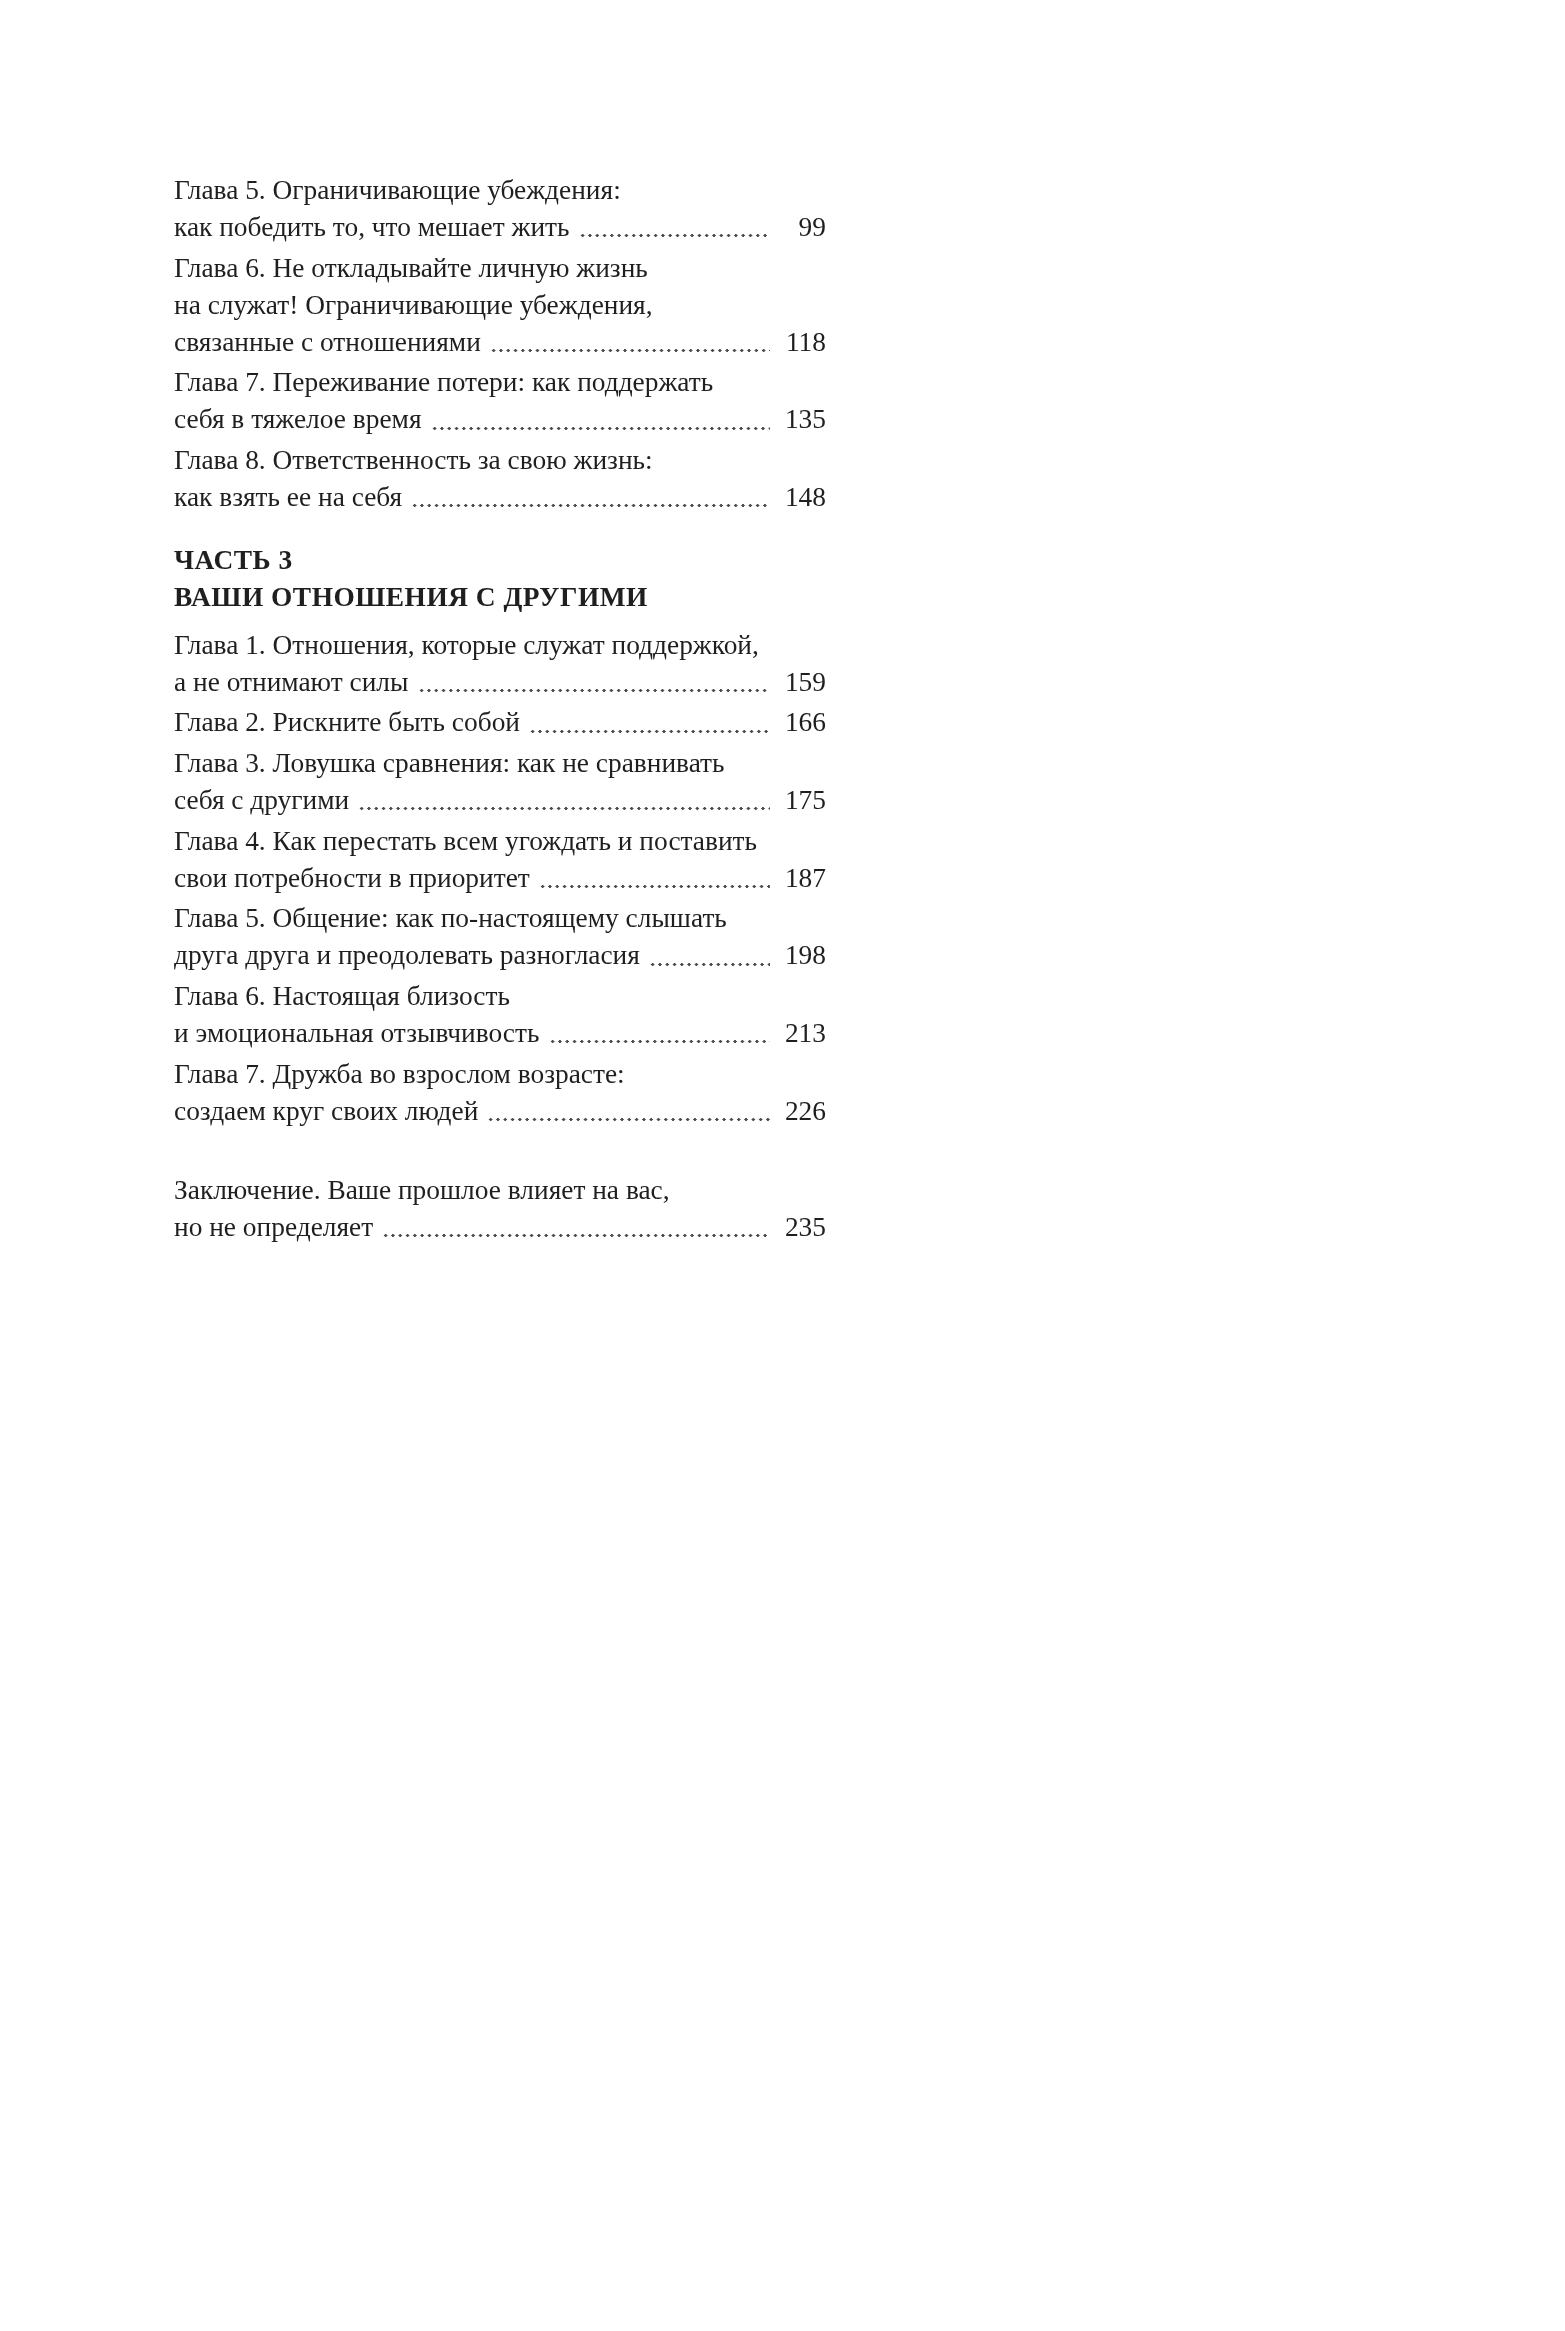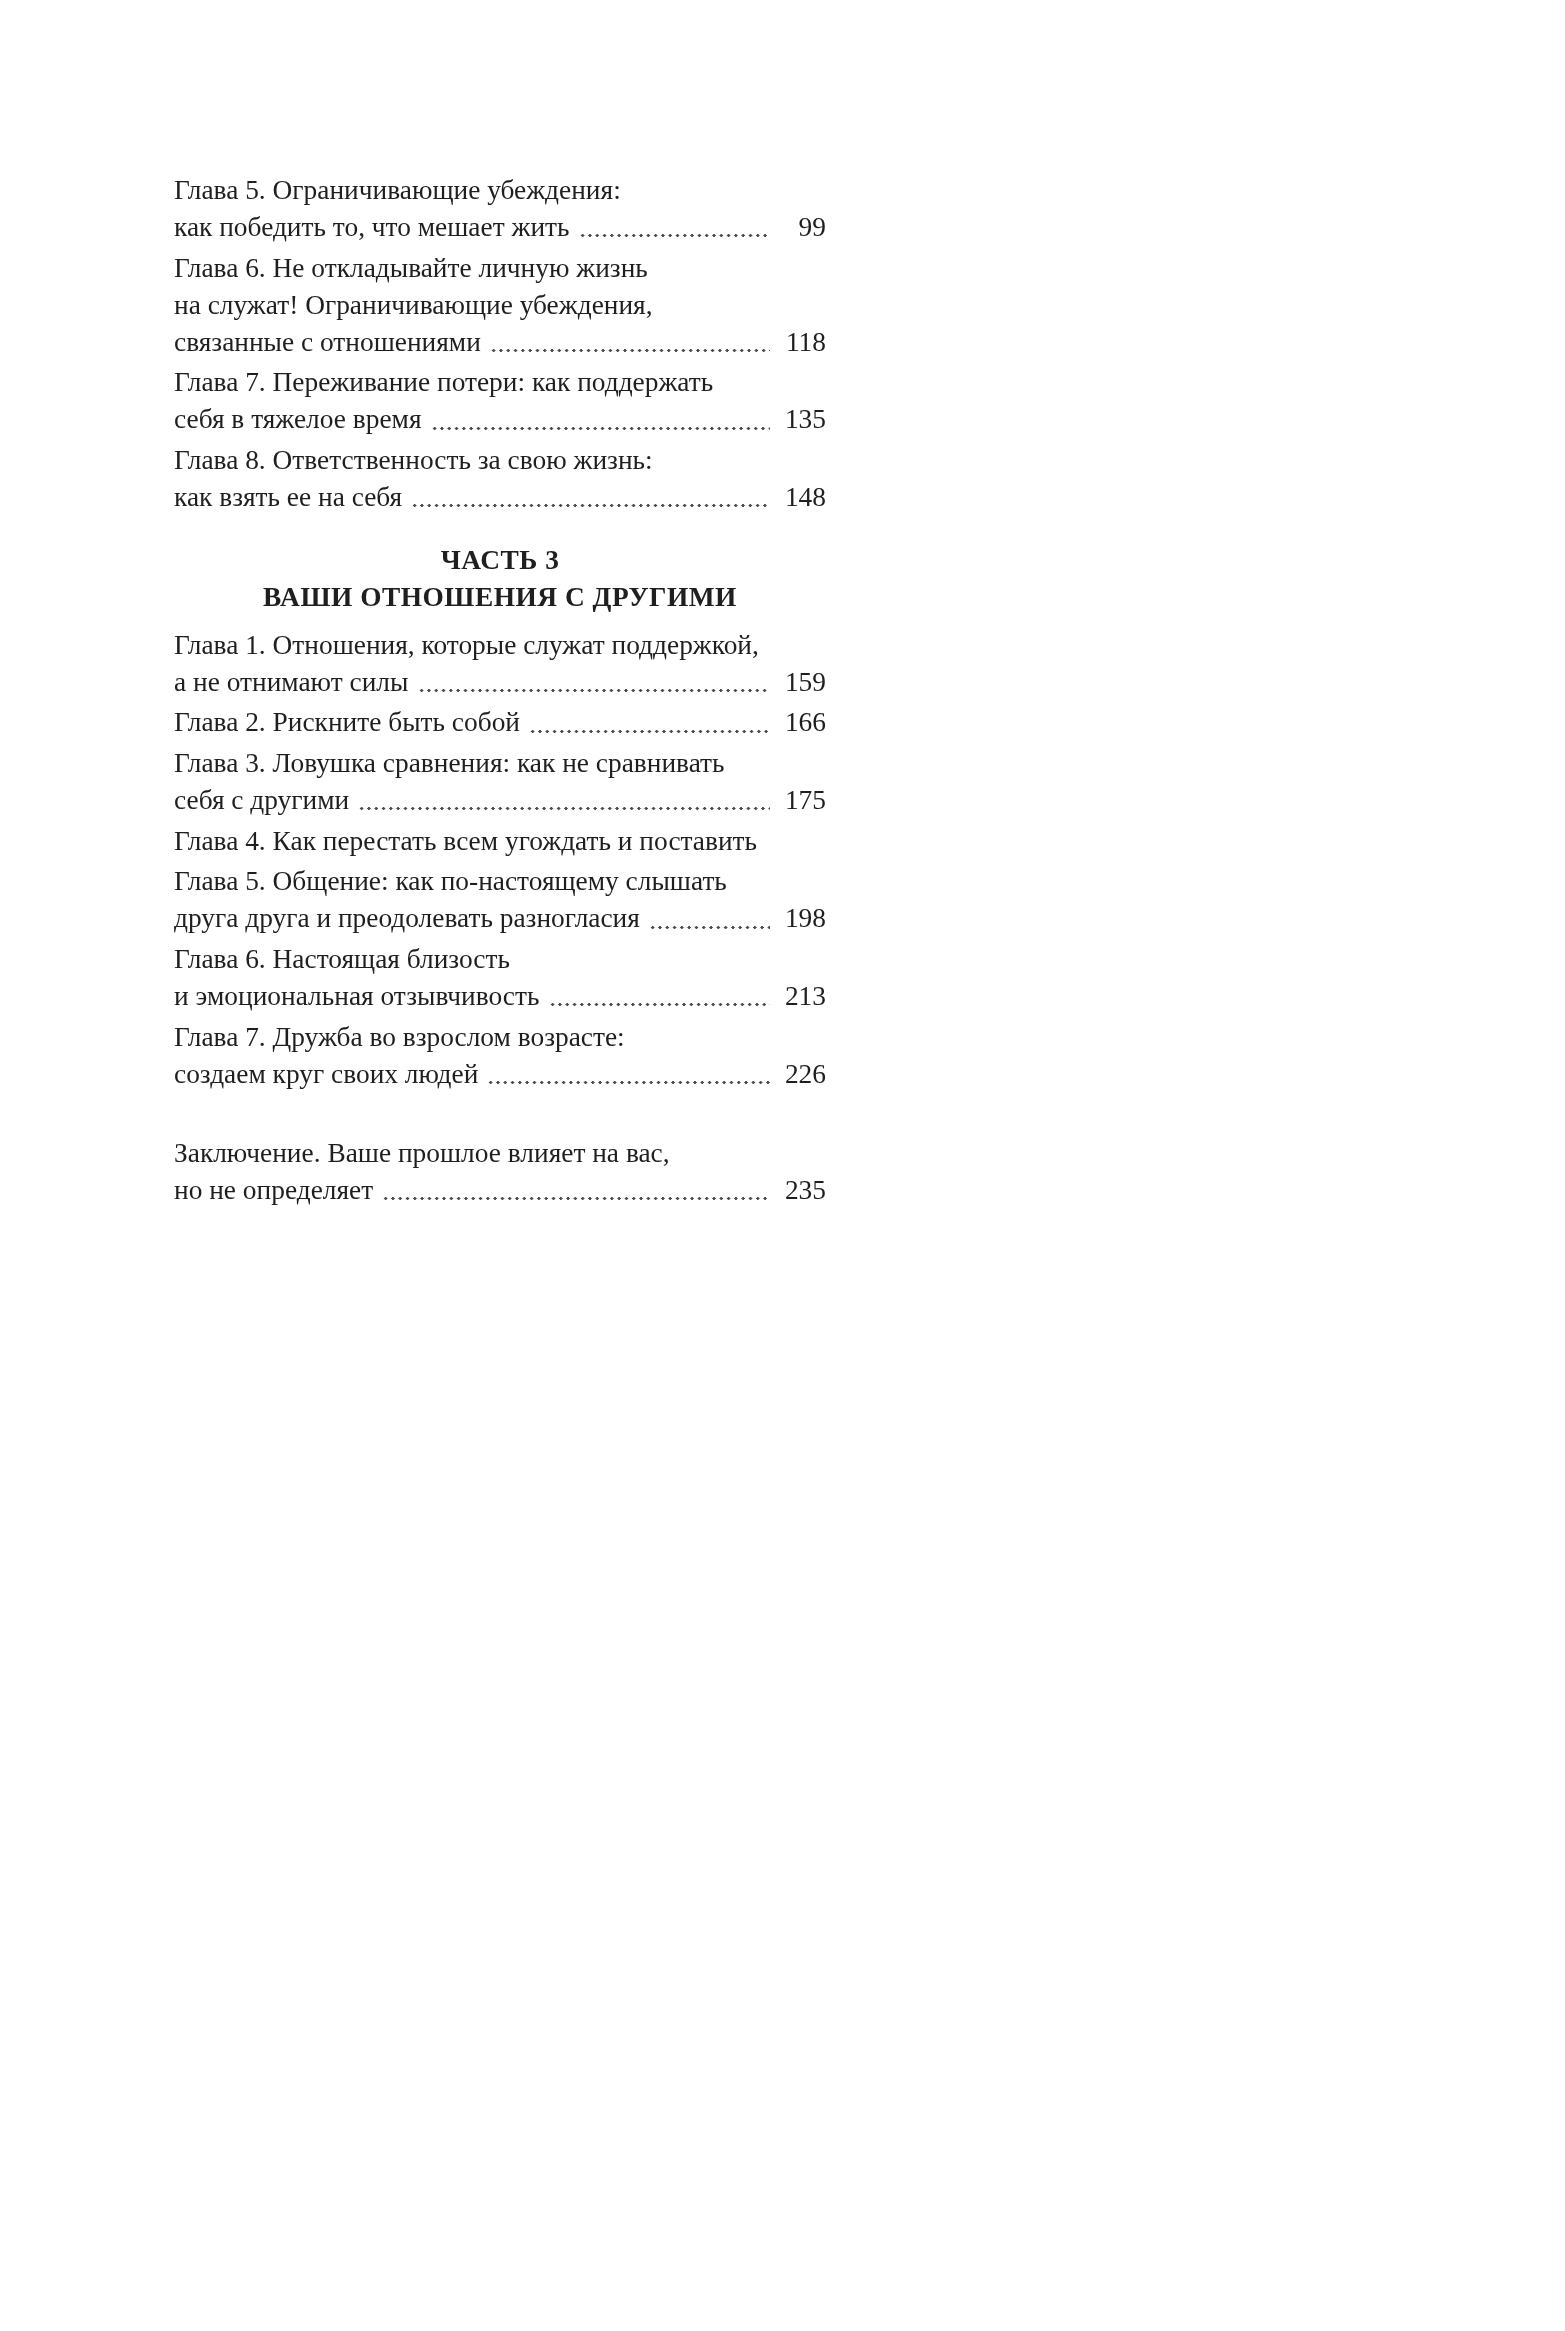--- a/index.html
+++ b/index.html
@@ -20,21 +20,20 @@
     position: absolute;
     left: 174px;
     top: 172px;
     width: 652px;
     font-size: 27.4px;
     line-height: 37px;
   }
   .toc-section { display: block; }
   .toc-section.gap-before { margin-top: 42px; }
   .section-heading {
-    text-align: center;
     font-weight: bold;
     margin: 25.6px 0 11px 0;
     letter-spacing: 0.5px;
   }
   .heading-line { line-height: 37px; }
   .toc-entry { margin-bottom: 3.7px; }
   .entry-line {
     white-space: nowrap;
   }
   .entry-line.last {
@@ -121,20 +120,25 @@
         <div class="toc-entry">
           <div class="entry-line">Глава 3. Ловушка сравнения: как не сравнивать</div>
           <div class="entry-line last">
             <span class="entry-text">себя с другими</span>
             <span class="dots"></span>
             <span class="page-num">175</span>
           </div>
         </div>
         <div class="toc-entry">
           <div class="entry-line">Глава 4. Как перестать всем угождать и поставить</div>
+          <div class="entry-line last">
+            <span class="entry-text">свои потребности в приоритет</span>
+            <span class="dots"></span>
+            <span class="page-num">187</span>
+          </div>
         </div>
         <div class="toc-entry">
           <div class="entry-line">Глава 5. Общение: как по-настоящему слышать</div>
           <div class="entry-line last">
             <span class="entry-text">друга друга и преодолевать разногласия</span>
             <span class="dots"></span>
             <span class="page-num">198</span>
           </div>
         </div>
         <div class="toc-entry">

